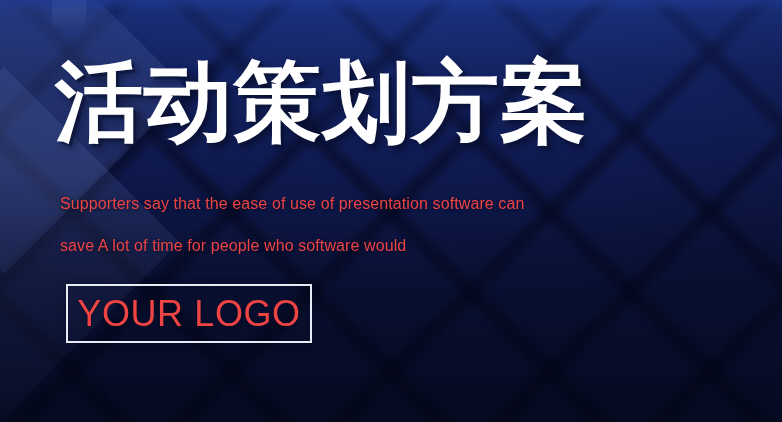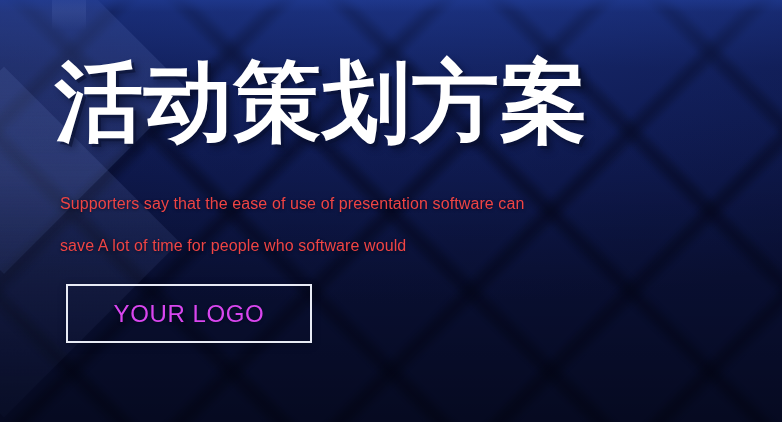--- a/index.html
+++ b/index.html
@@ -144,23 +144,23 @@
     width: 246px;
     height: 59px;
     border: 2px solid #e8ebf5;
     box-sizing: border-box;
     display: flex;
     align-items: center;
     justify-content: center;
     box-shadow: 0 2px 6px rgba(4,8,28,0.5);
   }
   .logo-text {
-    font-size: 24px;
+    font-size: 36px;
     letter-spacing: 0.6px;
-    color: #d946ef;
+    color: #ef4444;
     font-weight: 400;
     text-shadow: 0 1px 3px rgba(4,8,28,0.55);
   }
 </style>
 </head>
 <body>
 
 <div class="slide">
 
   <div class="bg-base"></div>

